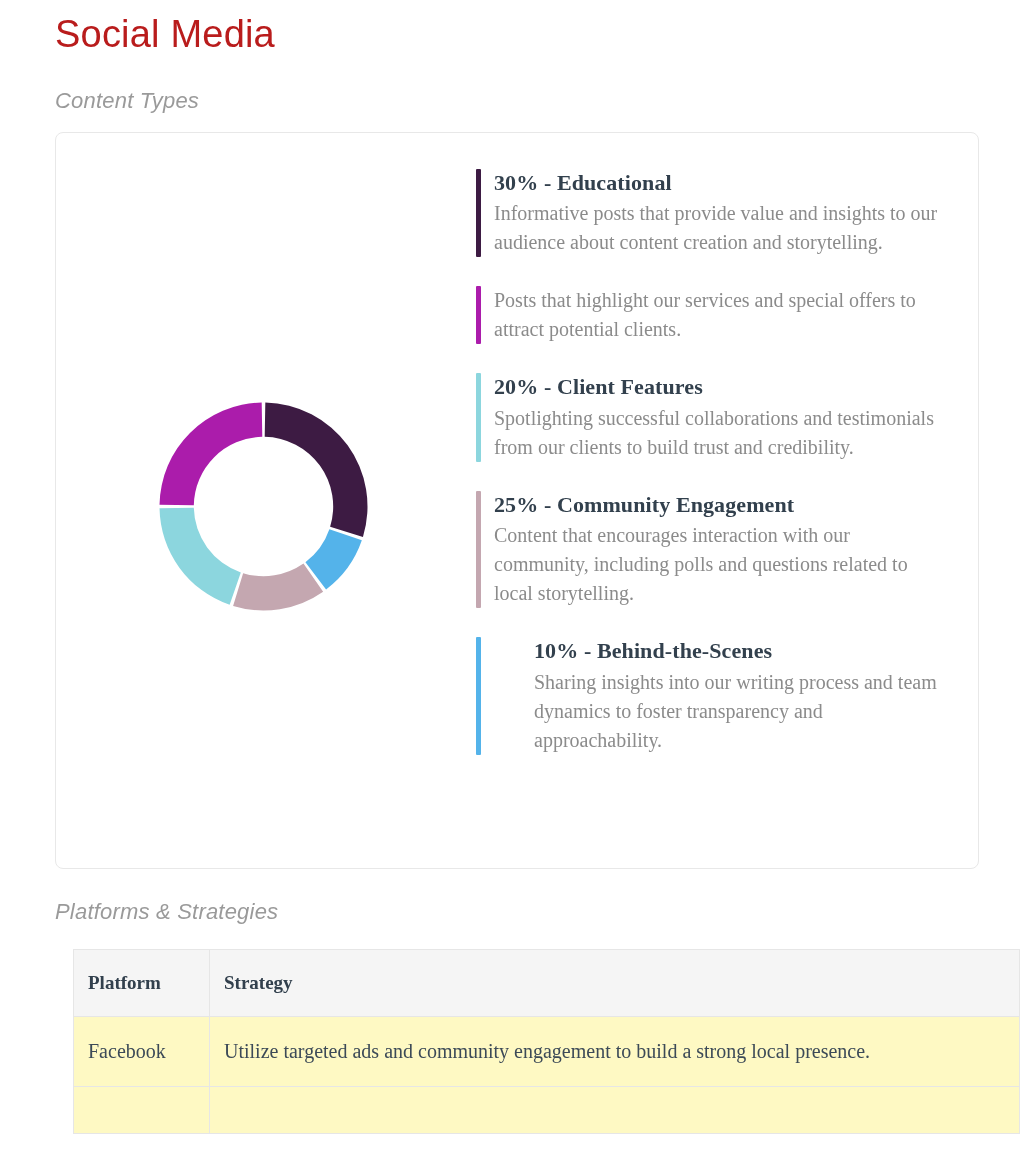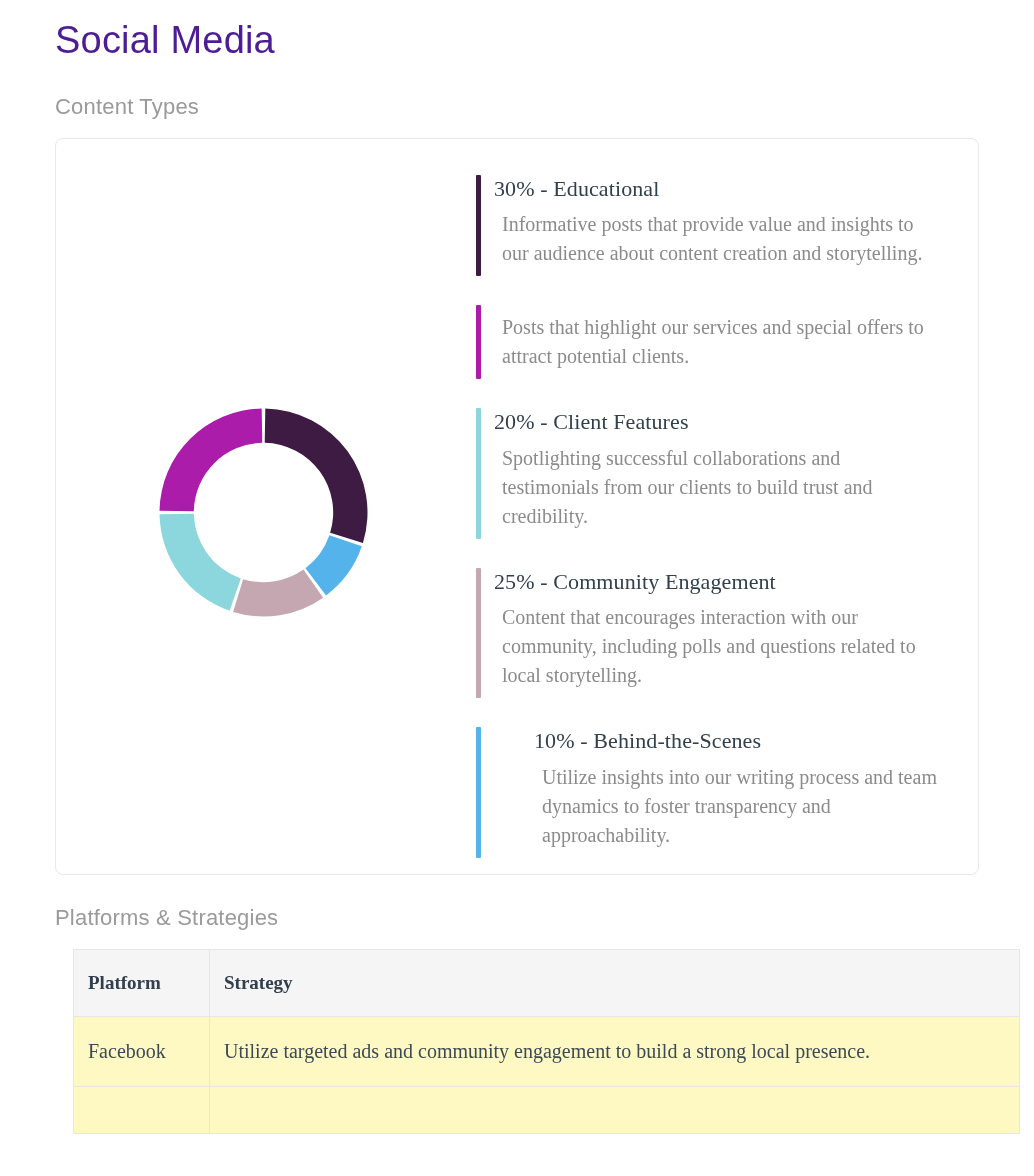--- a/index.html
+++ b/index.html
@@ -19,38 +19,39 @@
   .page {
     position: relative;
     width: 1034px;
     height: 1176px;
     padding: 0 55px;
   }
 
   
   .page-title {
     margin: 0;
-    padding-top: 18px;
+    padding-top: 12px;
     font-family: "Liberation Sans", sans-serif;
     font-size: 38px;
     font-weight: 300;
     letter-spacing: 0.2px;
-    color: #4c1d95;
+    color: #b91c1c;
     line-height: 1.2;
   }
 
   .section-heading {
     margin: 0;
     padding-top: 30px;
     font-family: "Liberation Sans", sans-serif;
     font-size: 22px;
     font-weight: 300;
     letter-spacing: 0.2px;
     color: #9a9a9a;
     line-height: 1.2;
+    font-style: italic;
   }
 
   
   .card {
     margin-top: 18px;
     border: 1px solid #e8e8e8;
     border-radius: 8px;
     background: #ffffff;
     height: 737px;
     display: flex;
@@ -93,39 +94,39 @@
     min-width: 5px;
     border-radius: 1px;
     margin-right: 13px;
   }
 
   .legend-text { flex: 1; }
 
   .legend-title {
     font-family: "Liberation Serif", serif;
     font-size: 22px;
-    font-weight: 400;
+    font-weight: 700;
     color: #32404d;
     line-height: 1.25;
     margin: 0 0 3px 0;
     letter-spacing: 0.1px;
   }
 
   .legend-desc {
     font-family: "Liberation Serif", serif;
     font-size: 20px;
     font-weight: 400;
     color: #8b8b8b;
     line-height: 1.45;
-    margin: 8px;
+    margin: 0;
   }
 
   
   .table-wrap {
-    margin-top: 18px;
+    margin-top: 24px;
     margin-left: 18px;
     width: 947px;
   }
   table.platform-table {
     width: 100%;
     border-collapse: collapse;
     border: 1px solid #e6e6e6;
     table-layout: fixed;
   }
   table.platform-table th,
@@ -206,21 +207,21 @@
         <div class="legend-text">
           <p class="legend-title">25% - Community Engagement</p>
           <p class="legend-desc">Content that encourages interaction with our community, including polls and questions related to local storytelling.</p>
         </div>
       </div>
 
       <div class="legend-item">
         <div class="legend-bar" style="background: rgb(84, 179, 234);"></div>
         <div class="legend-text">
           <p class="legend-title">10% - Behind-the-Scenes</p>
-          <p class="legend-desc">Utilize insights into our writing process and team dynamics to foster transparency and approachability.</p>
+          <p class="legend-desc">Sharing insights into our writing process and team dynamics to foster transparency and approachability.</p>
         </div>
       </div>
 
     </div>
   </div>
 
   <h2 class="section-heading">Platforms &amp; Strategies</h2>
 
   <div class="table-wrap">
     <table class="platform-table">

